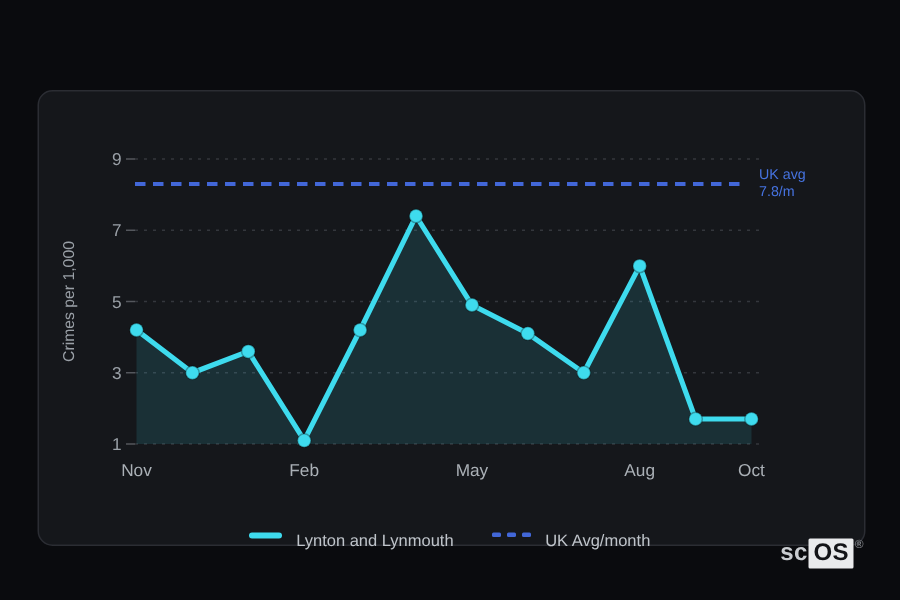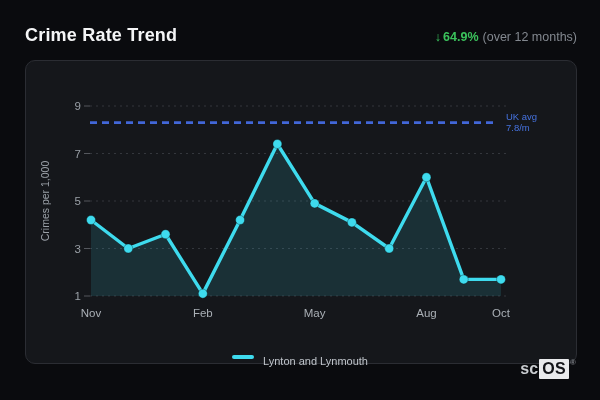--- a/index.html
+++ b/index.html
@@ -24,25 +24,21 @@
          color:#c9ccd0;font-weight:600;letter-spacing:.2px;white-space:nowrap;}
   .brand .os{display:inline-block;background:#e9eaec;color:#131418;font-weight:bold;
              padding:0 3px;margin-left:1px;border-radius:1px;}
   .brand sup{font-size:8px;color:#7c7f84;vertical-align:top;line-height:8px;margin-left:1px;}
 </style>
 </head>
 <body>
 
 <div class="page">
 
-  <h1 class="title">Crime Rate Trend</h1>
 
-  <div class="trend">
-    <span class="arrow">↓</span><span class="pct">64.9%</span><span class="caption">(over 12 months)</span>
-  </div>
 
   <div class="panel">
     <svg id="chart" viewBox="0 0 550 302" xmlns="http://www.w3.org/2000/svg">
         <line x1="64" y1="235" x2="480" y2="235" stroke="#34373d" stroke-width="1" stroke-dasharray="2 4"></line>
         <line x1="58" y1="235" x2="64" y2="235" stroke="#54575d" stroke-width="1"></line>
         <text x="55" y="239" text-anchor="end" fill="#9aa0a7" font-size="11.5" font-family="Liberation Sans, sans-serif">1</text>
         <line x1="64" y1="187.5" x2="480" y2="187.5" stroke="#34373d" stroke-width="1" stroke-dasharray="2 4"></line>
         <line x1="58" y1="187.5" x2="64" y2="187.5" stroke="#54575d" stroke-width="1"></line>
         <text x="55" y="191.5" text-anchor="end" fill="#9aa0a7" font-size="11.5" font-family="Liberation Sans, sans-serif">3</text>
         <line x1="64" y1="140" x2="480" y2="140" stroke="#34373d" stroke-width="1" stroke-dasharray="2 4"></line>
@@ -78,19 +74,27 @@
         <circle cx="437.72727272727275" cy="218.375" r="4.5" fill="#3edbee" stroke="rgba(0,0,0,0.3)" stroke-width="1"></circle>
         <circle cx="475" cy="218.375" r="4.5" fill="#3edbee" stroke="rgba(0,0,0,0.3)" stroke-width="1"></circle>
       </svg>
   </div>
 
   <div class="legend">
     <div class="legend-item">
       <span class="swatch-solid" style="background: rgb(62, 219, 238);"></span>
       <span class="legend-label">Lynton and Lynmouth</span>
     </div>
+    <div class="legend-item">
+      <span class="swatch-dashed">
+          <i style="background: rgb(66, 103, 216);"></i>
+          <i style="background: rgb(66, 103, 216);"></i>
+          <i style="background: rgb(66, 103, 216);"></i>
+        </span>
+      <span class="legend-label">UK Avg/month</span>
+    </div>
   </div>
 
   <div class="brand">
     <span>sc</span><span class="os">OS</span><sup>®</sup>
   </div>
 
 </div>
 
 </body></html>

